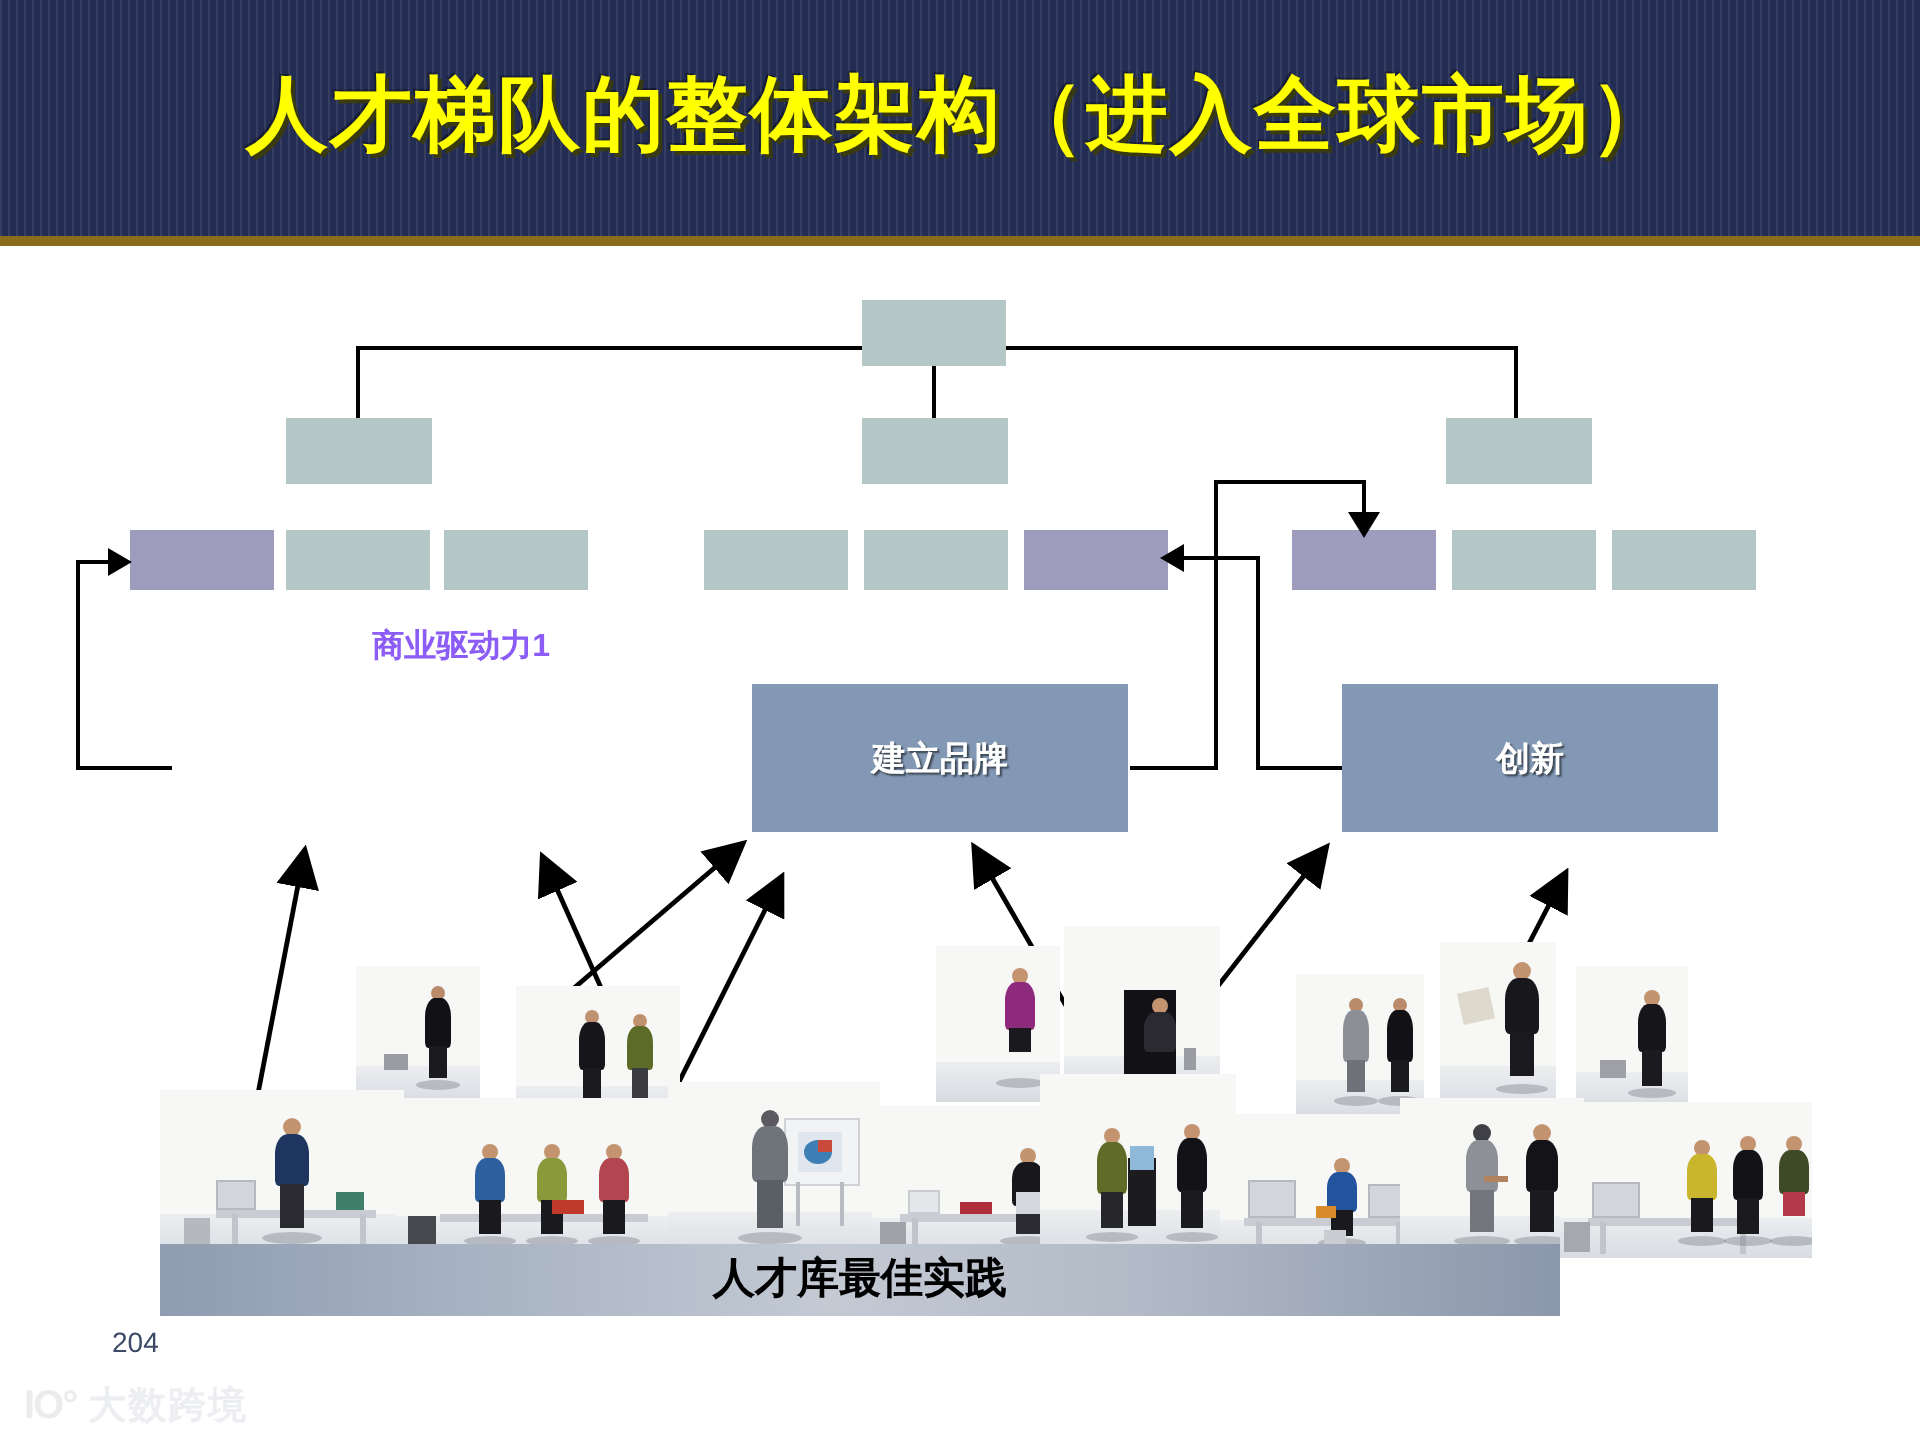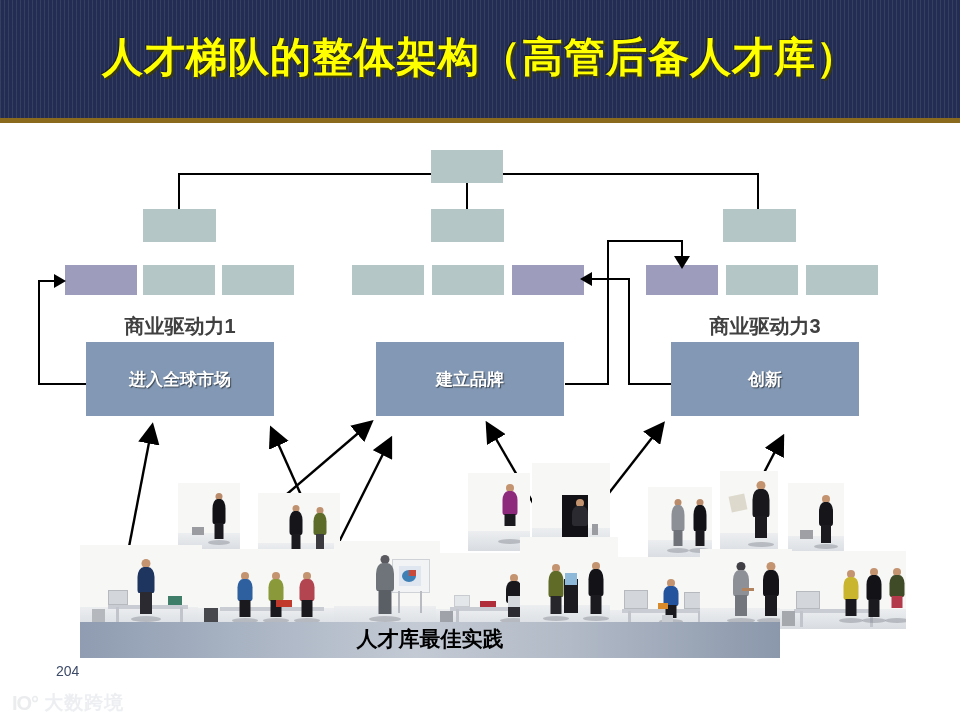--- a/index.html
+++ b/index.html
@@ -88,24 +88,24 @@
   }
   .arrowhead.down {
     border-left: 8px solid transparent;
     border-right: 8px solid transparent;
     border-top: 13px solid #000;
   }
 
   
   .driver-label {
     position: absolute;
-    text-align: center;
-    font-size: 20px;
+    text-align: right;
+    font-size: 16px;
     font-weight: bold;
-    color: #404040;
+    color: #8b5cf6;
     white-space: nowrap;
   }
   .driver-box {
     position: absolute;
     background: #8298b4;
     display: flex;
     align-items: center;
     justify-content: center;
     font-size: 17px;
     font-weight: bold;
@@ -205,21 +205,21 @@
     letter-spacing: 1px;
   }
 </style>
 </head>
 <body>
 
 <div class="slide">
 
   <div class="title-band"></div>
   <div class="title-rule"></div>
-  <div class="title-text">人才梯队的整体架构（高管后备人才库）</div>
+  <div class="title-text">人才梯队的整体架构（进入全球市场）</div>
 
   <div class="ln v" style="left:466px; top:183px; height:0px;"></div>
 
   <div class="ln h" style="left:178px; top:173px; width:580px;"></div>
 
   <div class="ln v" style="left:178px; top:173px; height:36px;"></div>
   <div class="ln v" style="left:466px; top:183px; height:26px;"></div>
   <div class="ln v" style="left:757px; top:173px; height:36px;"></div>
 
   <div class="obox" style="left:431px; top:150px; width:72px; height:33px;"></div>
@@ -250,23 +250,21 @@
   <div class="ln h" style="left:607px; top:240px; width:76px;"></div>
   <div class="ln v" style="left:681px; top:240px; height:22px;"></div>
   <div class="arrowhead down" style="left:674px; top:256px;"></div>
 
   <div class="ln h" style="left:628px; top:383px; width:48px;"></div>
   <div class="ln v" style="left:628px; top:278px; height:107px;"></div>
   <div class="ln h" style="left:592px; top:278px; width:38px;"></div>
   <div class="arrowhead left" style="left:580px; top:272px;"></div>
 
   <div class="driver-label" style="left:85px; top:313px; width:190px;">商业驱动力1</div>
-  <div class="driver-label" style="left:670px; top:313px; width:190px;">商业驱动力3</div>
-
-  <div class="driver-box" style="left:86px; top:342px; width:188px; height:74px;">进入全球市场</div>
+
   <div class="driver-box" style="left:376px; top:342px; width:188px; height:74px;">建立品牌</div>
   <div class="driver-box" style="left:671px; top:342px; width:188px; height:74px;">创新</div>
 
   <svg width="960" height="720" style="position:absolute; left:0; top:0; pointer-events:none;">
     <defs>
       <marker id="ah" markerWidth="9" markerHeight="9" refX="7" refY="4.5" orient="auto">
         <path d="M0,0 L9,4.5 L0,9 Z" fill="#000"></path>
       </marker>
     </defs>
     <g stroke="#000" stroke-width="2.4" fill="none" marker-end="url(#ah)">

